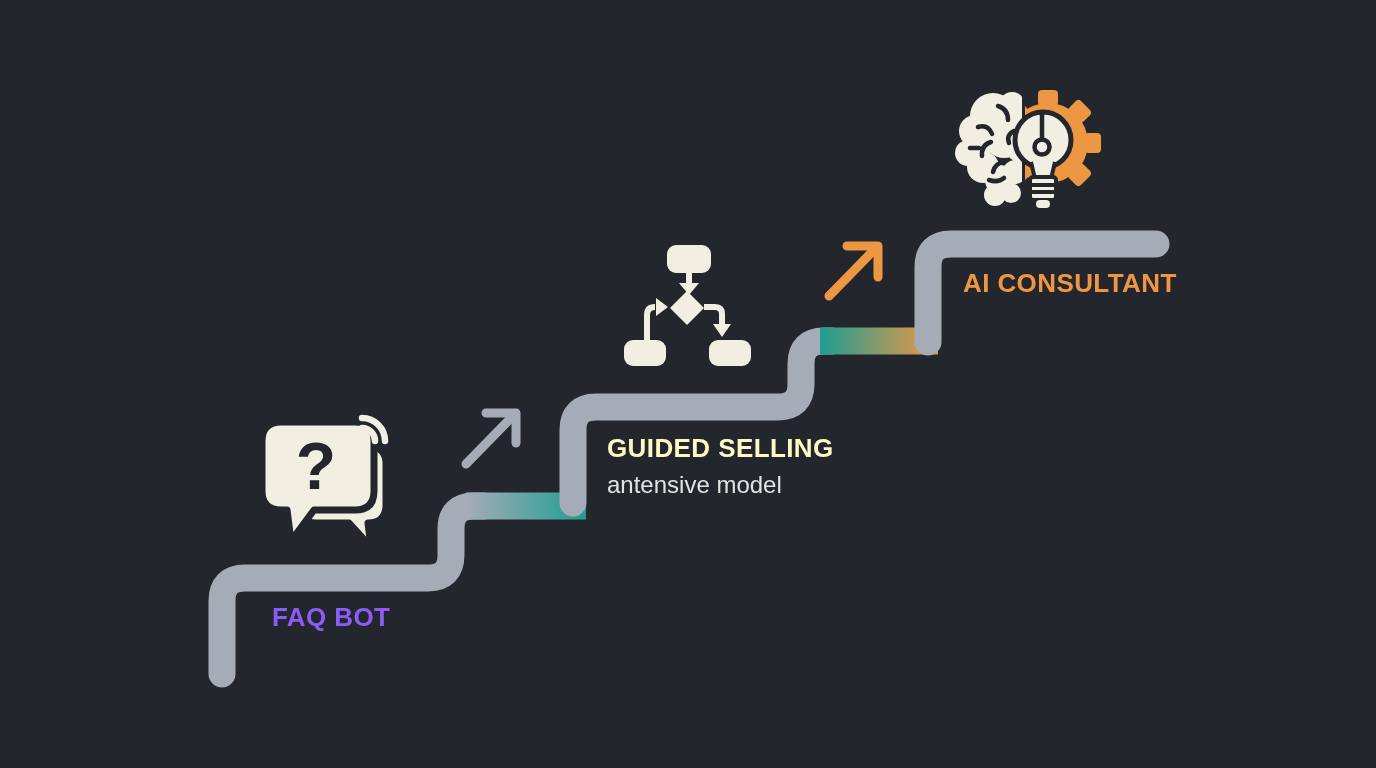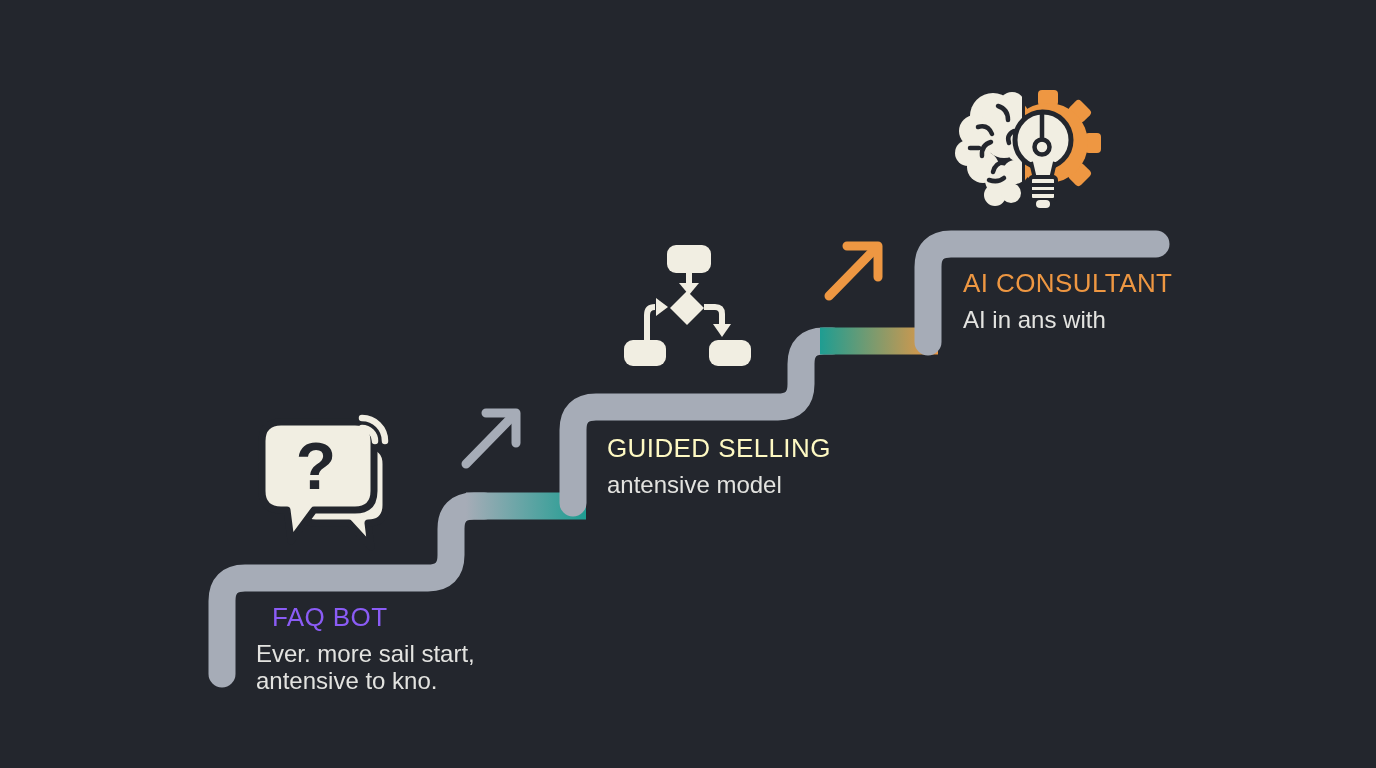--- a/index.html
+++ b/index.html
@@ -8,21 +8,21 @@
     width:1376px;height:768px;
     overflow:hidden;
     font-family:"Liberation Sans", sans-serif;
     background:#23262D;
   }
   .scene{position:absolute;left:0;top:0;}
   .stage{position:absolute;}
   .stage-title{
     margin:0;
     font-size:26px;
-    font-weight:normal;
+    font-weight:bold;
     letter-spacing:.4px;
     line-height:1.15;
   }
   .stage-sub{
     margin:7px 0 0 0;
     font-size:24px;
     line-height:27px;
     font-weight:400;
   }
   .stage--faq{left:256px;top:603px;}
@@ -141,33 +141,28 @@
         <path d="M 1030 185 H 1056 M 1030 192 H 1056" stroke="#23262D" stroke-width="4" fill="none"></path>
         <rect x="1036" y="200" width="14" height="8" rx="4" fill="#F1EEE2"></rect>
         <circle cx="1042" cy="147" r="7.5" fill="none" stroke="#23262D" stroke-width="4.5"></circle>
         <path d="M 1042 139.5 L 1042 112" stroke="#23262D" stroke-width="4.5" stroke-linecap="round" fill="none"></path>
       </g>
     </g>
   </svg>
 
   <div class="stage stage--faq">
     <h2 class="stage-title" style="color: #8b5cf6; margin-left: 16px;">FAQ BOT</h2>
-    <div class="stage-sub" style="color: rgb(227, 227, 224);">
-      <div>Ever. more sail start,</div>
-      <div>antensive to kno.</div>
-    </div>
   </div>
 
   <div class="stage stage--guided">
     <h2 class="stage-title" style="color: #fef9c3;">GUIDED SELLING</h2>
     <div class="stage-sub" style="color: rgb(227, 227, 224);">
       <div>antensive model</div>
     </div>
   </div>
 
   <div class="stage stage--ai">
     <h2 class="stage-title" style="color: rgb(238, 151, 66);">AI CONSULTANT</h2>
     <div class="stage-sub" style="color: rgb(227, 227, 224);">
-      <div>AI in ans with</div>
     </div>
   </div>
 
 </div>
 
 </body></html>

